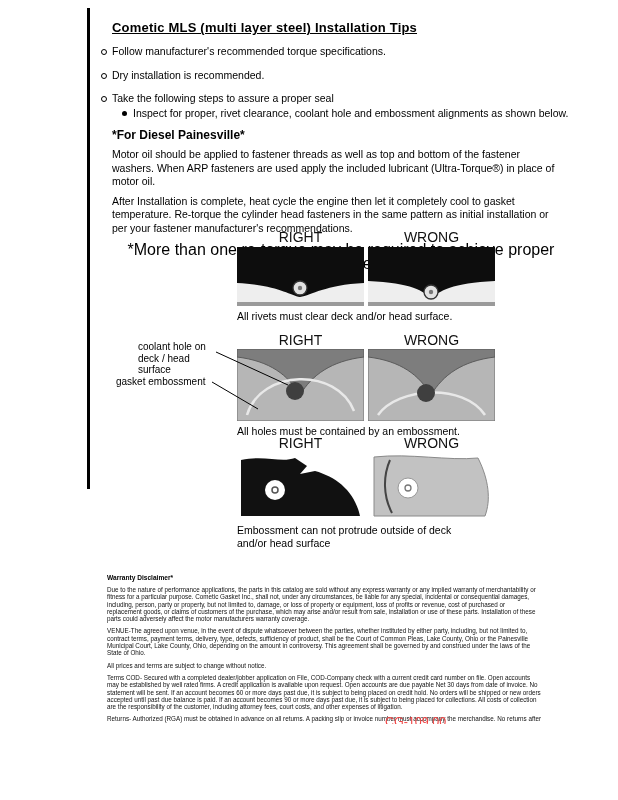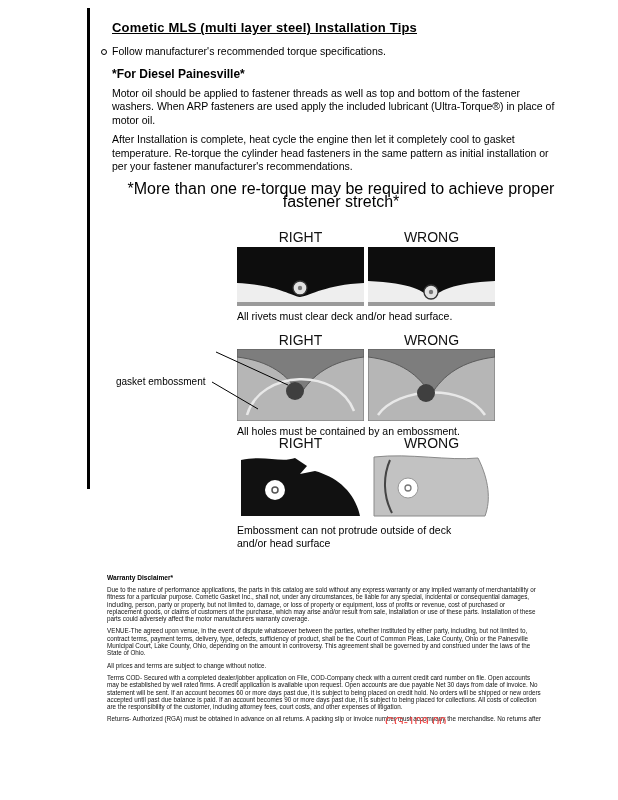--- a/index.html
+++ b/index.html
@@ -49,22 +49,25 @@
 <body>
 
 <div class="page">
   <div class="left-rule"></div>
 
   <div class="content">
     <h1 class="title">Cometic MLS (multi layer steel) Installation Tips</h1>
 
     <ul class="tips">
       <li class="tip"><span>Follow manufacturer's recommended torque specifications.</span></li>
+      <li class="tip"><span>Dry installation is recommended.</span></li>
+      <li class="tip"><span>Take the following steps to assure a proper seal</span></li>
     </ul>
     <ul class="subtips">
+      <li class="subtip"><span>Inspect for proper, rivet clearance, coolant hole and embossment alignments as shown below.</span></li>
     </ul>
 
     <h2 class="diesel-heading">*For Diesel Painesville*</h2>
     <p class="para">Motor oil should be applied to fastener threads as well as top and bottom of the fastener washers. When ARP fasteners are used apply the included lubricant (Ultra-Torque®) in place of motor oil.</p>
     <p class="para">After Installation is complete, heat cycle the engine then let it completely cool to gasket temperature. Re-torque the cylinder head fasteners in the same pattern as initial installation or per your fastener manufacturer's recommendations.</p>
     <p class="note">*More than one re-torque may be required to achieve proper fastener stretch*</p>
   </div>
 
   <div class="diagrams">
 
@@ -87,20 +90,21 @@
         <rect y="55" width="127" height="4" fill="#9a9a9a"></rect>
         <circle cx="63" cy="45" r="7" fill="#e2e2e2" stroke="#333" stroke-width="1.3"></circle>
         <circle cx="63" cy="45" r="2.2" fill="#777"></circle>
       </svg>
     </div>
     <div class="dg-caption" style="left:237px;top:85px;">All rivets must clear deck and/or head surface.</div>
 
     <div class="dg-label" style="left:237px;top:107px;">RIGHT</div>
     <div class="dg-label" style="left:368px;top:107px;">WRONG</div>
 
+    <div class="callout" style="left:138px;top:116px;width:80px;">coolant hole on deck / head surface</div>
     <div class="callout" style="left:116px;top:151px;width:100px;">gasket embossment</div>
 
     <div class="dg-img" style="left:237px;top:124px;height:72px;">
       <svg width="127" height="72" viewBox="0 0 127 72">
         <rect width="127" height="72" fill="#b6b6b6" stroke="#6f6f6f"></rect>
         <path d="M0,0 H127 V8 C94,12 75,26 63,46 C51,26 33,12 0,8 Z" fill="#7d7d7d" stroke="#5a5a5a" stroke-width="1"></path>
         <path d="M10,66 C24,20 100,18 117,62" fill="none" stroke="#e8e8e8" stroke-width="2.5"></path>
         <circle cx="58" cy="42" r="9" fill="#3f3f3f"></circle>
       </svg>
     </div>

